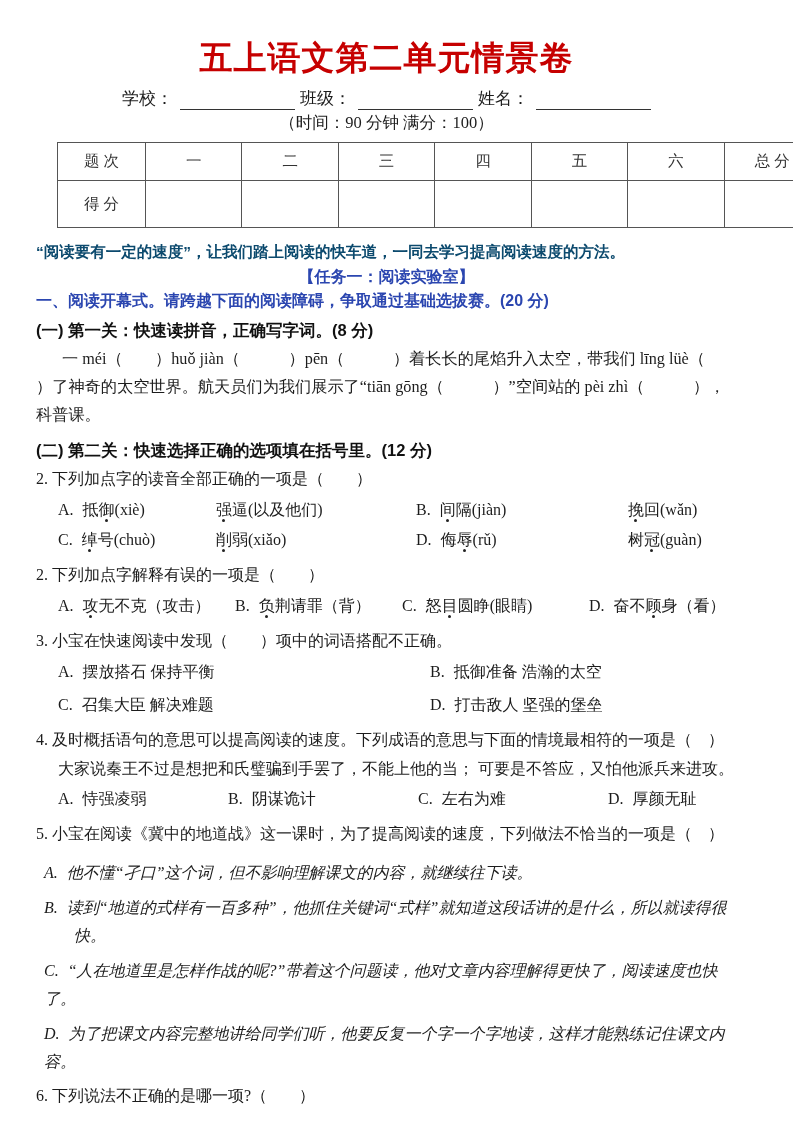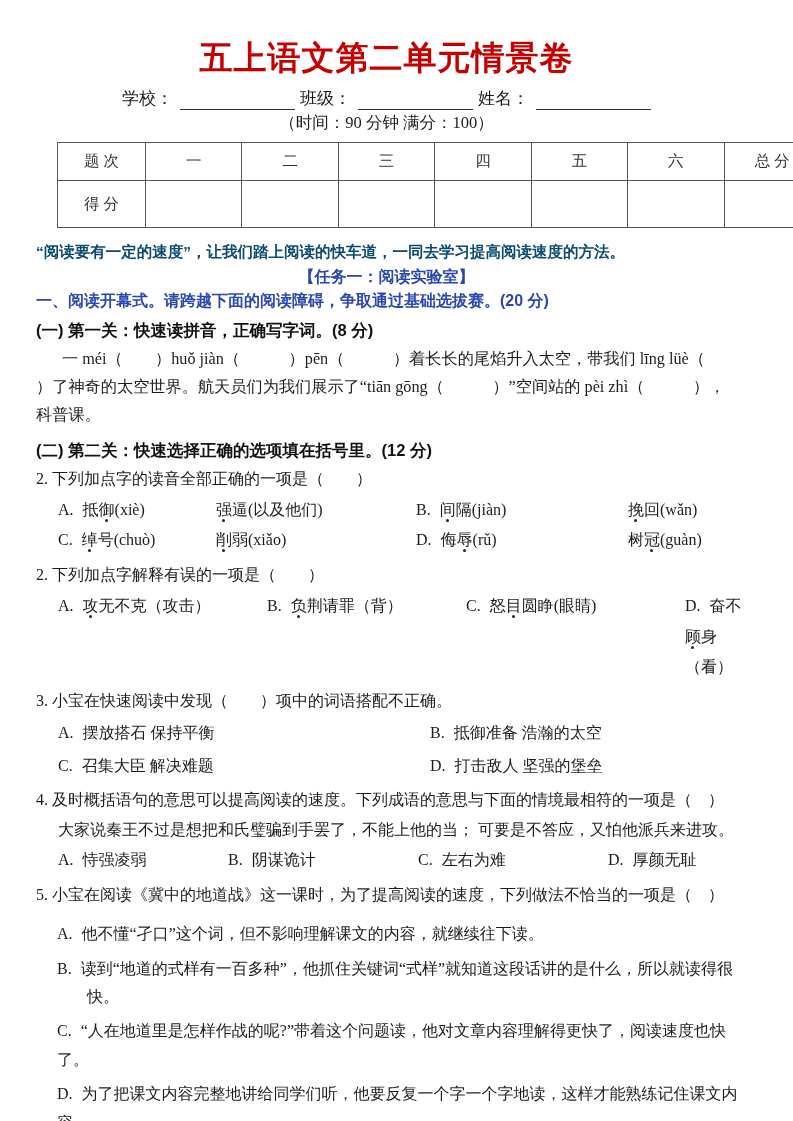--- a/index.html
+++ b/index.html
@@ -58,25 +58,25 @@
     font-size: 16.5px; margin: 8px 0 4px 6px; color:#111;
   }
   .pinyin-para { margin: 0 0 10px 6px; line-height: 1.72; font-size: 16.2px; }
   .pinyin-para .ln { white-space: nowrap; }
   .pinyin-para .ln.indent { padding-left: 26px; }
 
   .question { margin: 0 0 6px 6px; }
   .stem { line-height: 1.65; margin-bottom: 3px; }
   .opts-grid { display: grid; margin-left: 22px; line-height: 1.9; }
   .g-q1 { grid-template-columns: 158px 200px 212px 1fr; }
-  .g-q2 { grid-template-columns: 177px 167px 187px 1fr; gap: 32px; }
+  .g-q2 { grid-template-columns: 177px 167px 187px 1fr; }
   .g-q3 { grid-template-columns: 372px 1fr; row-gap: 3px; }
   .g-q4 { grid-template-columns: 170px 190px 190px 1fr; }
   .opt-label { margin-right: 9px; }
-  .opt-line { margin-left: 21px; line-height: 1.7; margin-bottom: 4px; }
+  .opt-line { margin-left: 8px; line-height: 1.7; margin-bottom: 4px; font-style: italic; }
   .hang { padding-left: 30px; text-indent: -30px; }
   .q5 .opt-line { line-height: 1.78; margin-bottom: 6px; }
   .q5 .stem { margin-bottom: 12px; }
   .q4-context { margin-left: 22px; line-height: 1.65; margin-bottom: 2px; }
 
   .em-dot { position: relative; }
   .em-dot::after {
     content: ""; position: absolute; left: 50%; bottom: -4px;
     width: 3px; height: 3px; margin-left: -2px;
     border-radius: 50%; background: #222;

